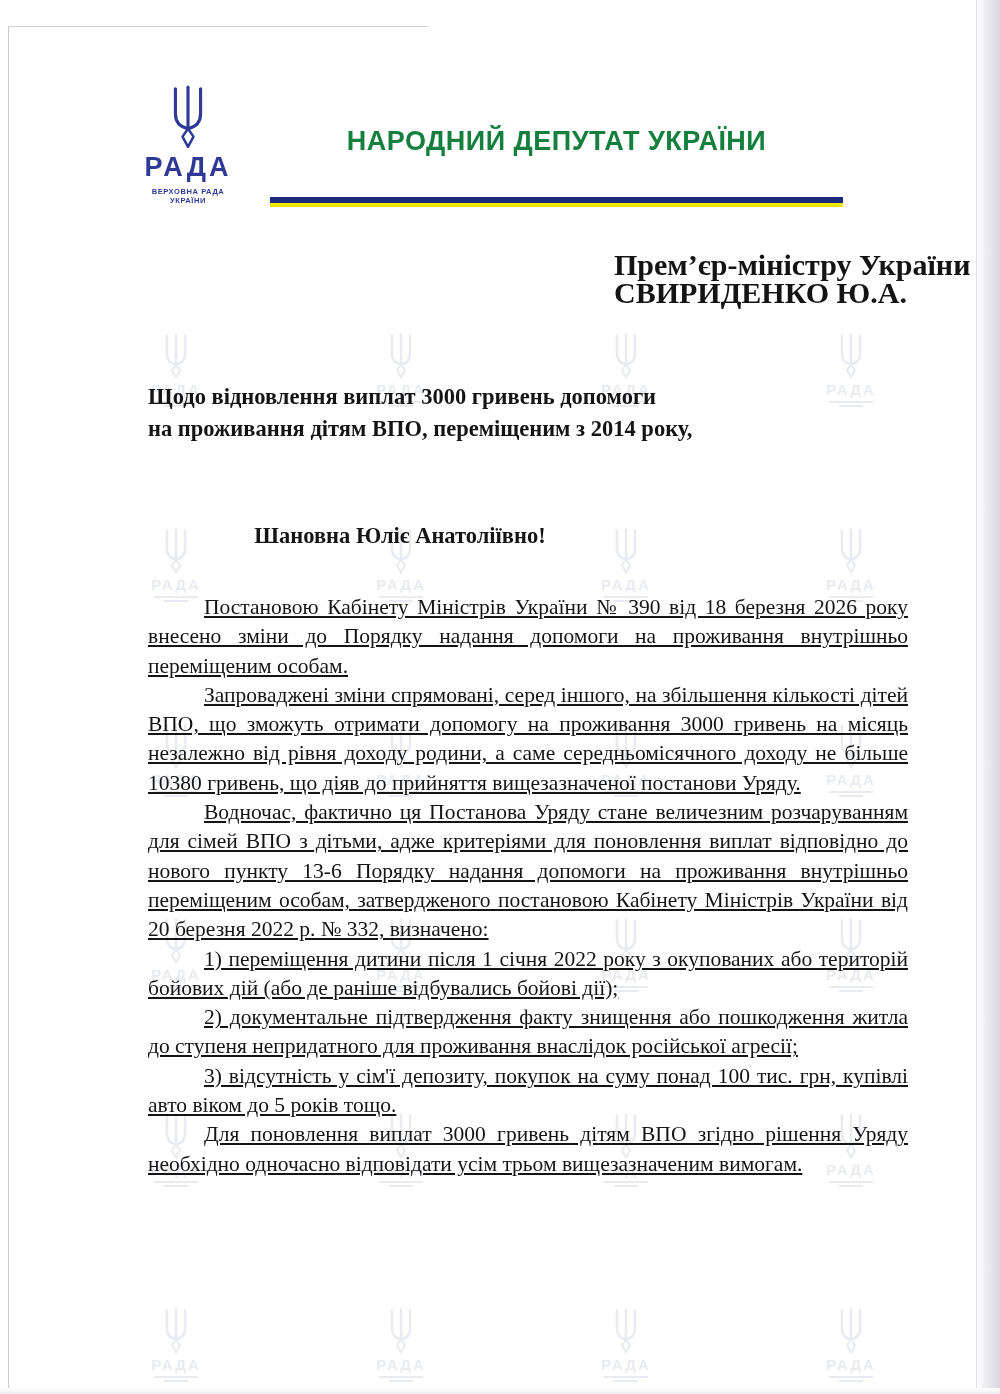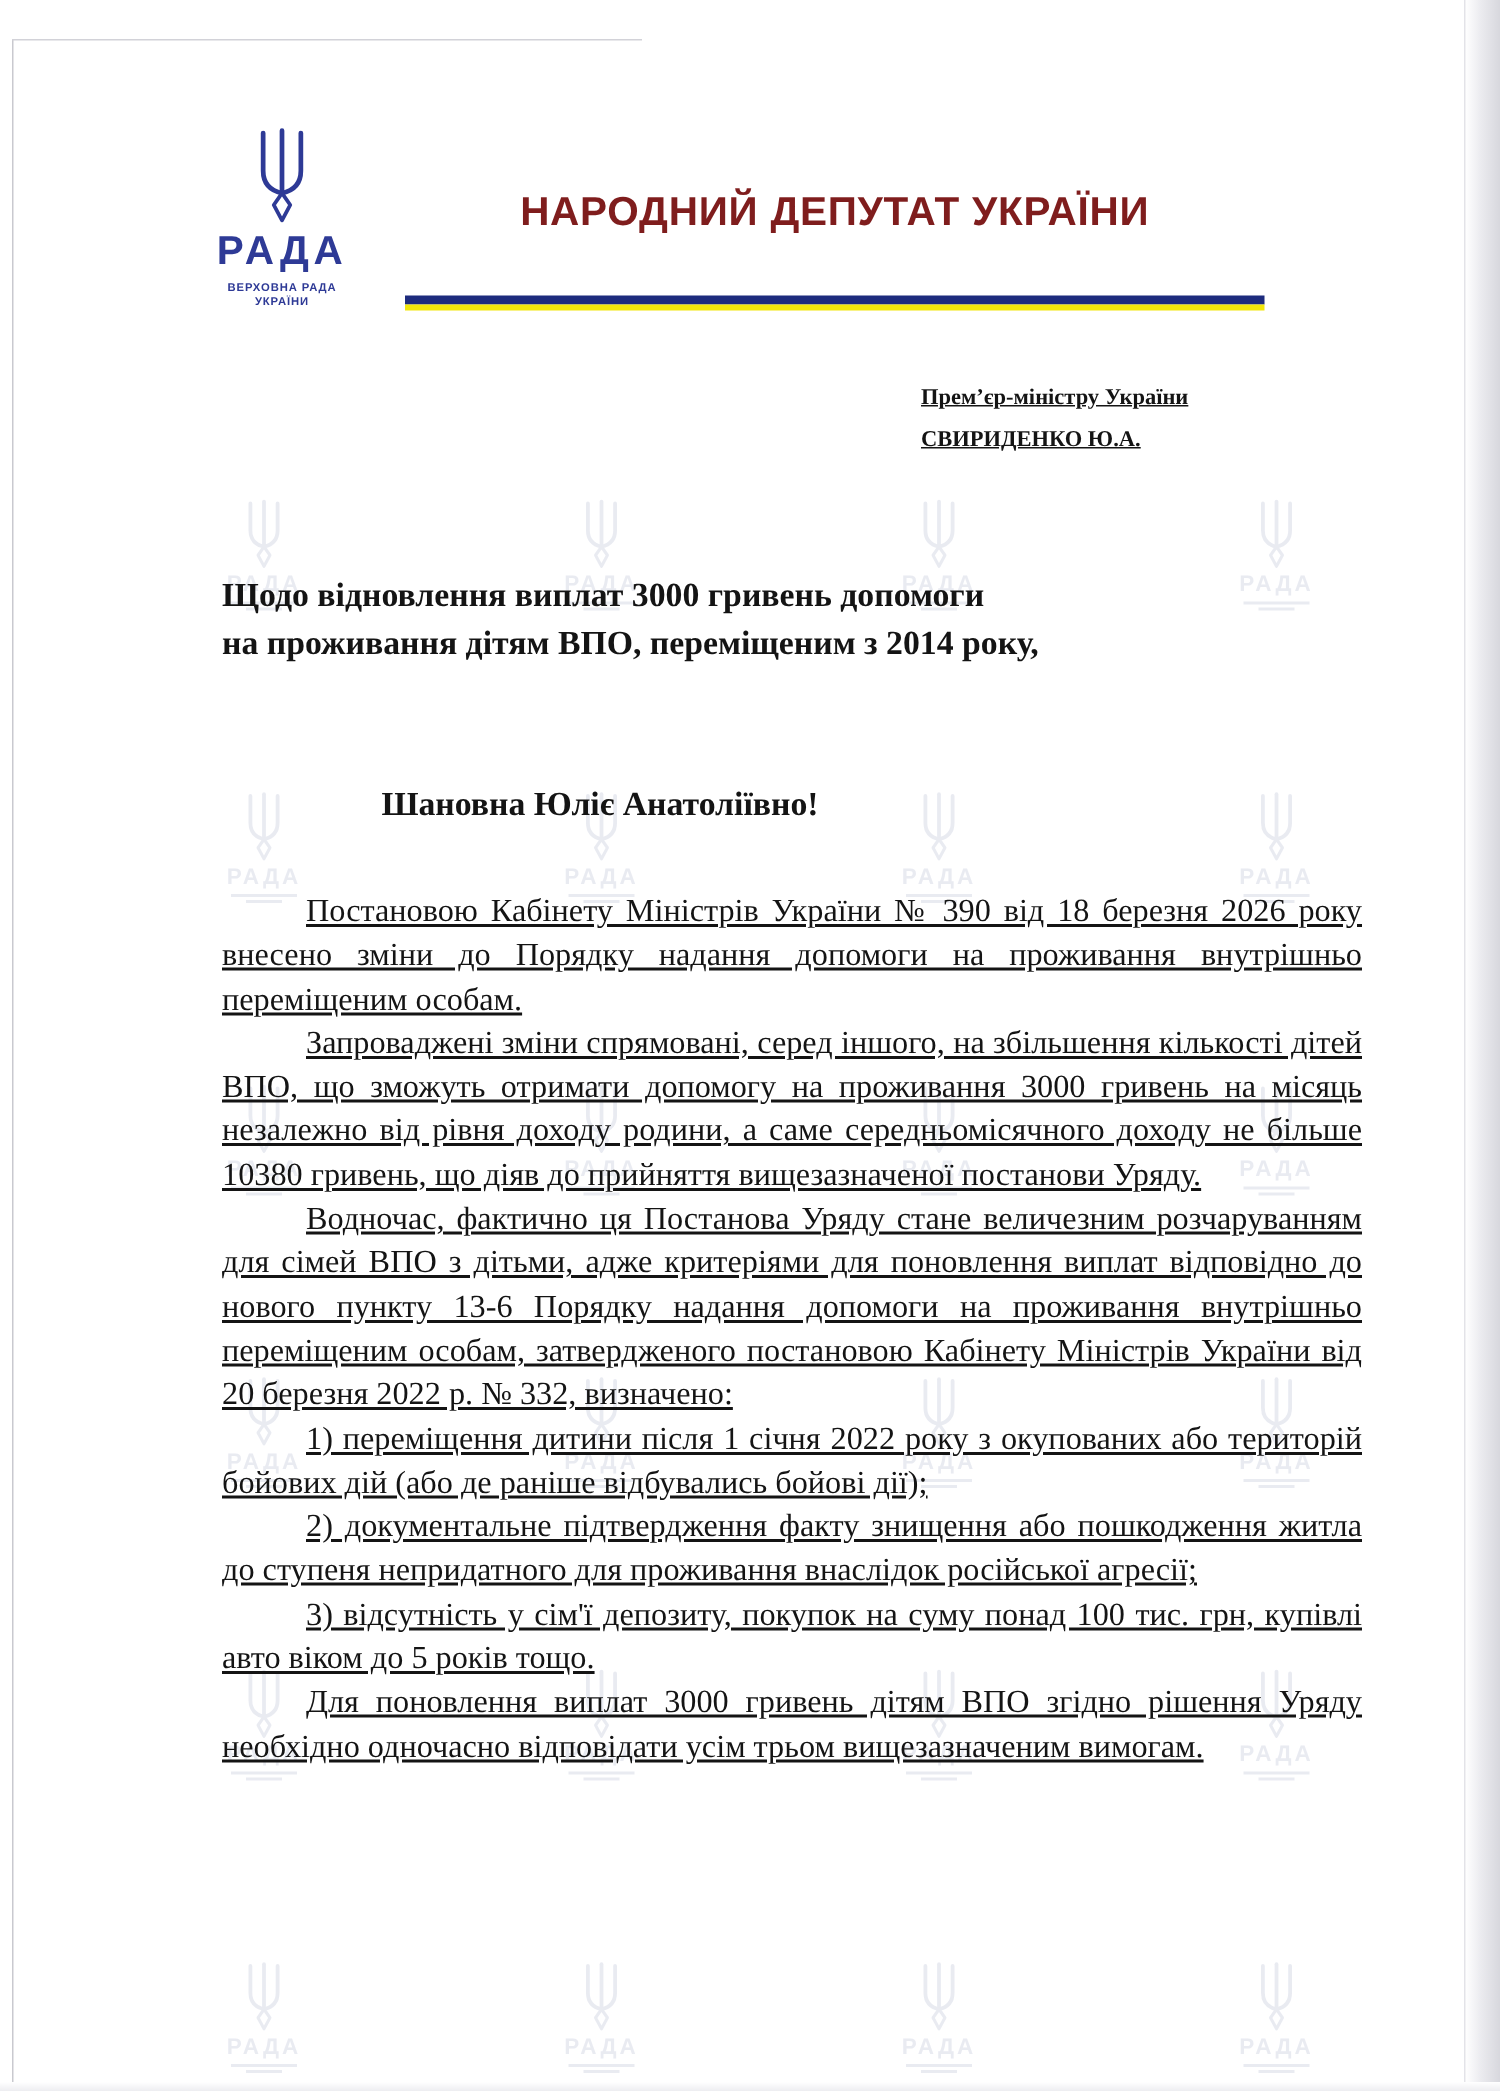--- a/index.html
+++ b/index.html
@@ -33,29 +33,29 @@
 
   
   .logo{position:absolute;left:136px;top:84px;width:104px;text-align:center;color:#2e3a96;}
   .logo svg{display:block;margin:0 auto;}
   .logo-rada{display:block;font-family:"Liberation Sans",sans-serif;font-weight:bold;
     font-size:27px;letter-spacing:3px;margin-top:2px;}
   .logo-sub{display:block;font-family:"Liberation Sans",sans-serif;font-weight:bold;
     font-size:7.5px;letter-spacing:.6px;line-height:9px;margin-top:4px;}
   .head-title{position:absolute;left:270px;top:126px;width:573px;text-align:center;
     font-family:"Liberation Sans",sans-serif;font-weight:bold;font-size:27px;
-    letter-spacing:.5px;color:#7f1d1d;}
+    letter-spacing:.5px;color:#15803d;}
   .stripe{position:absolute;left:270px;top:197px;width:573px;height:10px;font-size:0;}
   .stripe .flag-blue{display:block;height:5.5px;background:#1d2b7d;}
   .stripe .flag-yellow{display:block;height:4.5px;background:#f2e60a;}
   .head-address{position:absolute;left:270px;top:212px;width:573px;text-align:center;
     font-family:"Liberation Sans",sans-serif;font-size:13.5px;letter-spacing:.2px;color:#5264b4;}
 
   
-  .addressee{position:absolute;left:614px;top:251px;font-size:15px;font-weight:bold;line-height:28px;text-decoration:underline;}
+  .addressee{position:absolute;left:614px;top:251px;font-size:30px;font-weight:bold;line-height:28px;}
 
   
   .doc-title{position:absolute;left:148px;top:339px;width:760px;text-align:center;
     font-size:24px;letter-spacing:1px;}
   .subject{position:absolute;left:148px;top:381px;width:620px;
     font-size:22.5px;line-height:31.5px;font-weight:bold;}
   .salutation{position:absolute;left:140px;top:523px;width:520px;text-align:center;
     font-size:22.5px;font-weight:bold;}
   .body-text{position:absolute;left:148px;top:593px;width:760px;
     font-size:21.5px;line-height:29.3px;text-align:justify;text-decoration:underline;}

